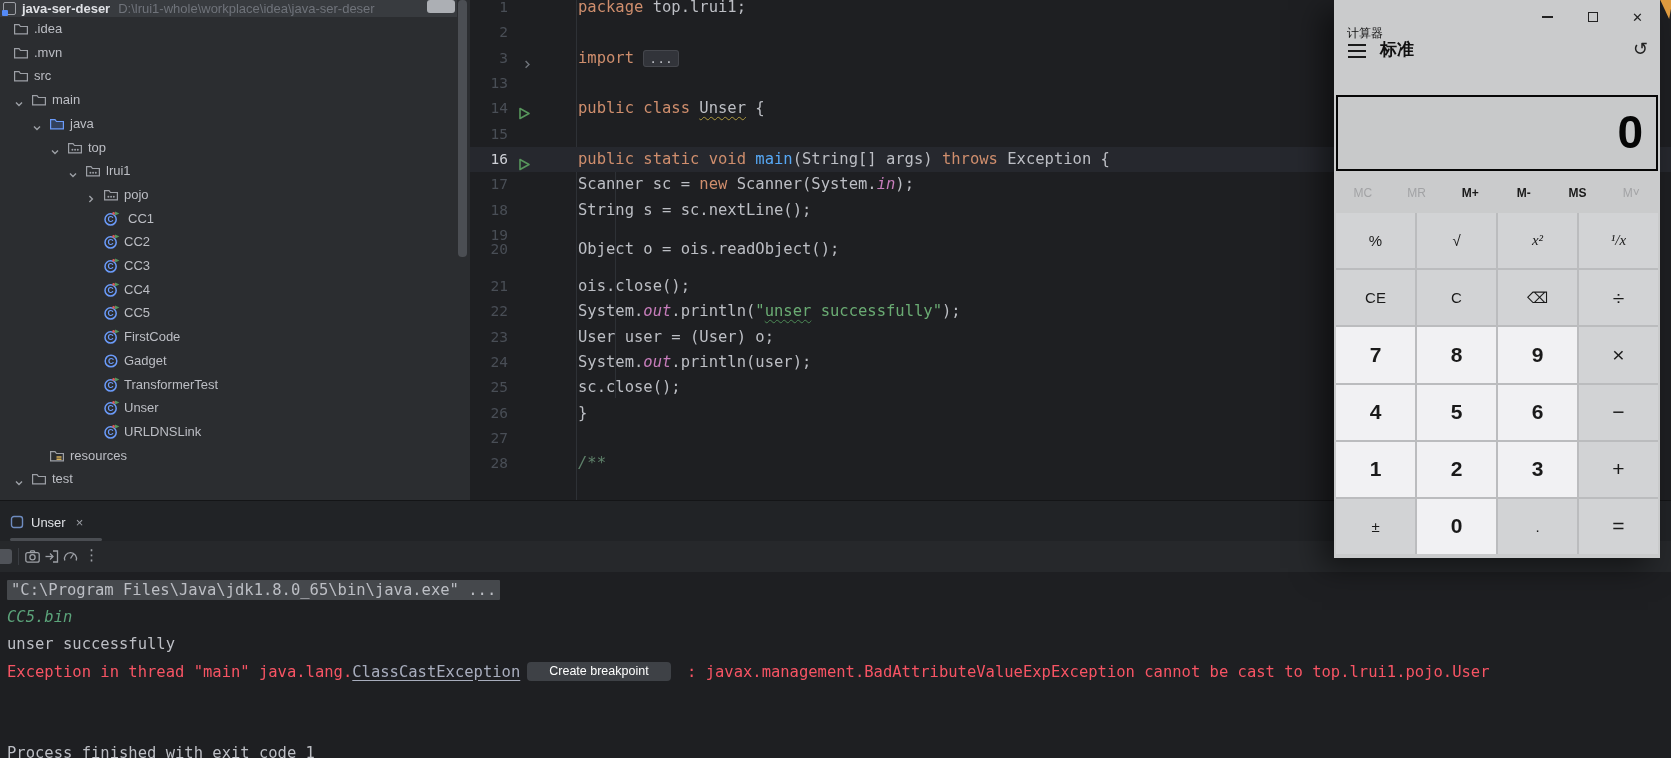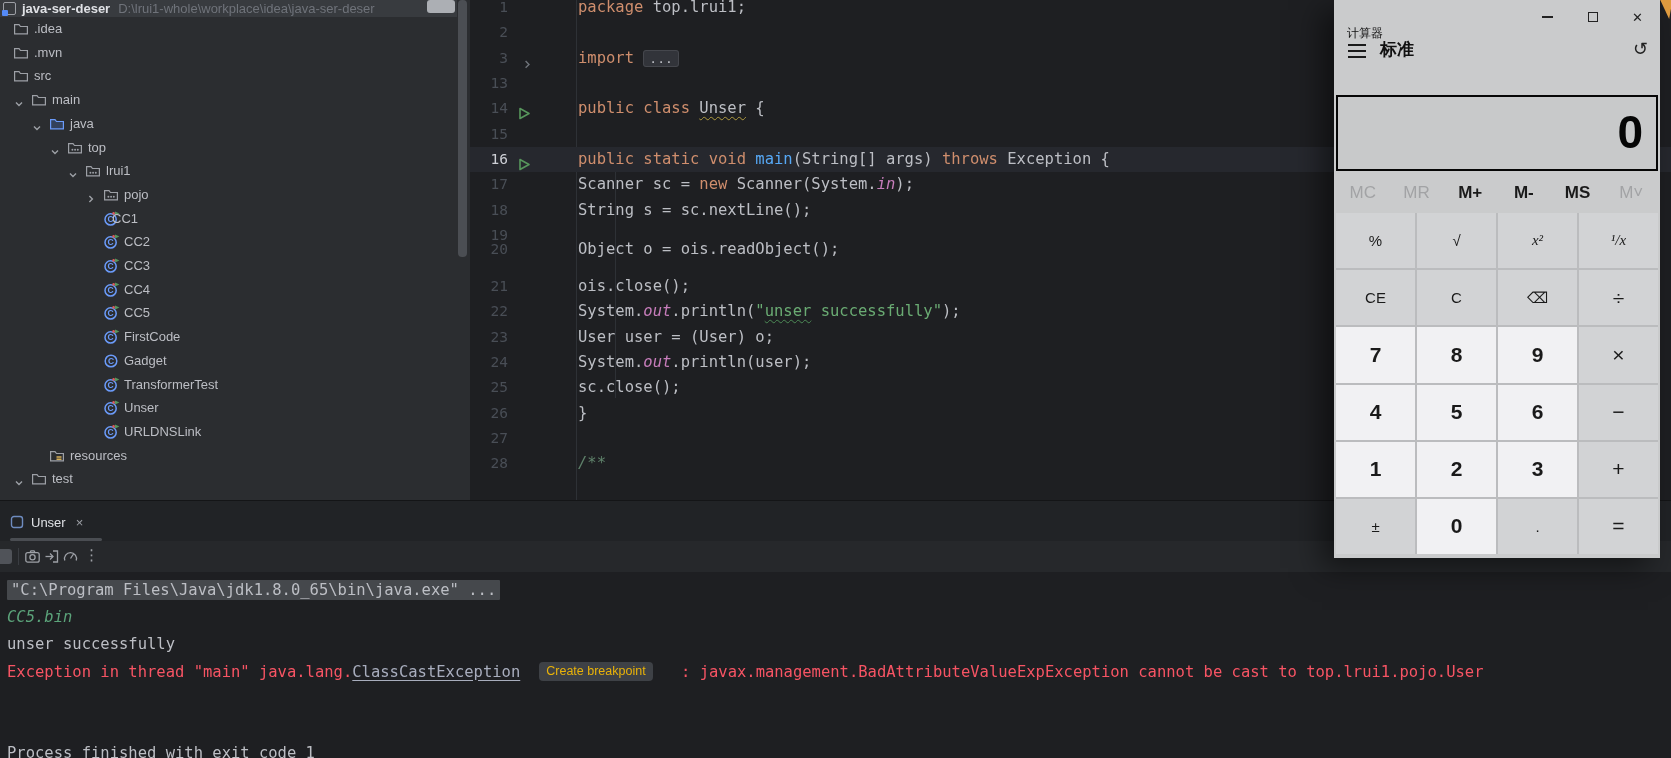--- a/index.html
+++ b/index.html
@@ -54,40 +54,40 @@
   .kebab{position:absolute;top:5px;font-size:15px;color:#9DA0A6;letter-spacing:0;}
 
   
   .console{position:absolute;left:0;top:572px;width:1671px;height:186px;background:#1E1F22;}
   .con-line{position:absolute;left:7px;height:27.2px;line-height:27.2px;white-space:nowrap;
             font-family:"DejaVu Sans Mono",monospace;font-size:15.5px;}
   .selbox{background:#45484C;padding:1px 4px;border-radius:1px;}
   .c-pl{color:#BCBEC4}.c-inp{color:#5BA37A;font-style:italic}.c-err{color:#F75464}
   .c-exl{color:#A8ADBD;text-decoration:underline;text-underline-offset:3px;}
   .c-lnk{color:#548AF7;text-decoration:underline;text-underline-offset:3px;cursor:pointer;}
-  .c-badge{display:inline-block;background:#3E4146;color:#eab308;font-family:"Liberation Sans",sans-serif;
-           font-size:12.5px;line-height:17px;padding:1px 7px;border-radius:4px;margin:0 19px;transform:translateY(-2px);}
+  .c-badge{display:inline-block;background:#3E4146;color:#ffffff;font-family:"Liberation Sans",sans-serif;
+           font-size:12.5px;line-height:17px;padding:1px 22px;border-radius:4px;margin:0 7px;transform:translateY(-2px);}
 
   
   .calc{position:absolute;left:1334px;top:0;width:326px;height:558px;background:#CACBCC;color:#1A1A1A;
         box-shadow:-12px 10px 28px rgba(0,0,0,.5);z-index:10;}
   .calc-title{position:absolute;left:13px;top:9px;font-size:12px;color:#111;margin-top:16px;}
   .cap-btns{position:absolute;right:0;top:0;height:34px;display:flex;}
   .cap-btn{width:45px;height:34px;display:flex;align-items:center;justify-content:center;color:#222;font-size:13px;}
   .cap-min{width:11px;height:1.5px;background:#222;}
   .cap-max{width:10px;height:10px;border:1.2px solid #222;box-sizing:border-box;}
   .calc-menu-ic{position:absolute;left:14px;top:44px;width:18px;height:2.2px;background:#1A1A1A;
                 box-shadow:0 6px 0 #1A1A1A,0 12px 0 #1A1A1A;}
   .calc-mode{position:absolute;left:46px;top:38px;font-size:17px;font-weight:bold;color:#111;}
   .calc-hist{position:absolute;right:12px;top:38px;font-size:18px;color:#222;}
   .calc-display{position:absolute;left:2px;right:2px;top:95px;height:72px;background:#C8C9CA;
                 border:2px solid #060606;text-align:right;font-size:46px;font-weight:600;
                 line-height:70px;padding-right:13px;color:#060606;}
   .calc-mem{position:absolute;left:2px;right:2px;top:177px;height:32px;display:flex;}
-  .mem{flex:1;display:flex;align-items:center;justify-content:center;font-size:17px;font-weight:600;color:#1A1A1A;}
+  .mem{flex:1;display:flex;align-items:center;justify-content:center;font-size:12px;font-weight:600;color:#1A1A1A;}
   .mem.dis{color:#A2A3A5;font-weight:400;}
   .calc-keys{position:absolute;left:2px;right:2px;top:213px;bottom:4px;display:grid;
              grid-template-columns:repeat(4,1fr);grid-auto-rows:1fr;gap:2px;background:#BBBCBE;}
   .key{display:flex;align-items:center;justify-content:center;background:#D2D3D5;font-size:15px;color:#1A1A1A;}
   .key.digit{background:#F1F1F3;font-size:21px;font-weight:600;}
   .key.op{font-size:21px;font-weight:300;}
   .key.ital{font-style:italic;font-family:"Liberation Serif",serif;}
 
   .pointer{position:absolute;left:1657px;top:-2px;width:0;height:0;z-index:20;
            border-top:20px solid #DF9B3F;border-left:14px solid transparent;transform:rotate(10deg);}
@@ -179,21 +179,21 @@
             </svg></span>
           <span class="tlabel" style="left:124px">pojo</span>
         </div>
         <div class="tree-row" style="top: 206.6px;">
           <span class="ticon" style="left:103px"><svg width="17" height="16" viewBox="0 0 17 16">
               <circle cx="7.6" cy="8.4" r="5.6" fill="none" stroke="#6B9BFA" stroke-width="1.5"></circle>
               <text x="7.6" y="11.3" font-size="8.5" font-weight="bold" fill="#6B9BFA" text-anchor="middle" font-family="Liberation Sans">C</text>
               <circle cx="10.6" cy="2.4" r="1.3" fill="#DB5C5C"></circle>
               <polygon points="12,0.4 16.4,2.5 12,4.6" fill="#57965C"></polygon>
             </svg></span>
-          <span class="tlabel" style="left:112px">CC1</span>
+          <span class="tlabel" style="left:128px">CC1</span>
         </div>
         <div class="tree-row" style="top: 230.3px;">
           <span class="ticon" style="left:103px"><svg width="17" height="16" viewBox="0 0 17 16">
               <circle cx="7.6" cy="8.4" r="5.6" fill="none" stroke="#6B9BFA" stroke-width="1.5"></circle>
               <text x="7.6" y="11.3" font-size="8.5" font-weight="bold" fill="#6B9BFA" text-anchor="middle" font-family="Liberation Sans">C</text>
               <circle cx="10.6" cy="2.4" r="1.3" fill="#DB5C5C"></circle>
               <polygon points="12,0.4 16.4,2.5 12,4.6" fill="#57965C"></polygon>
             </svg></span>
           <span class="tlabel" style="left:124px">CC2</span>
         </div>

